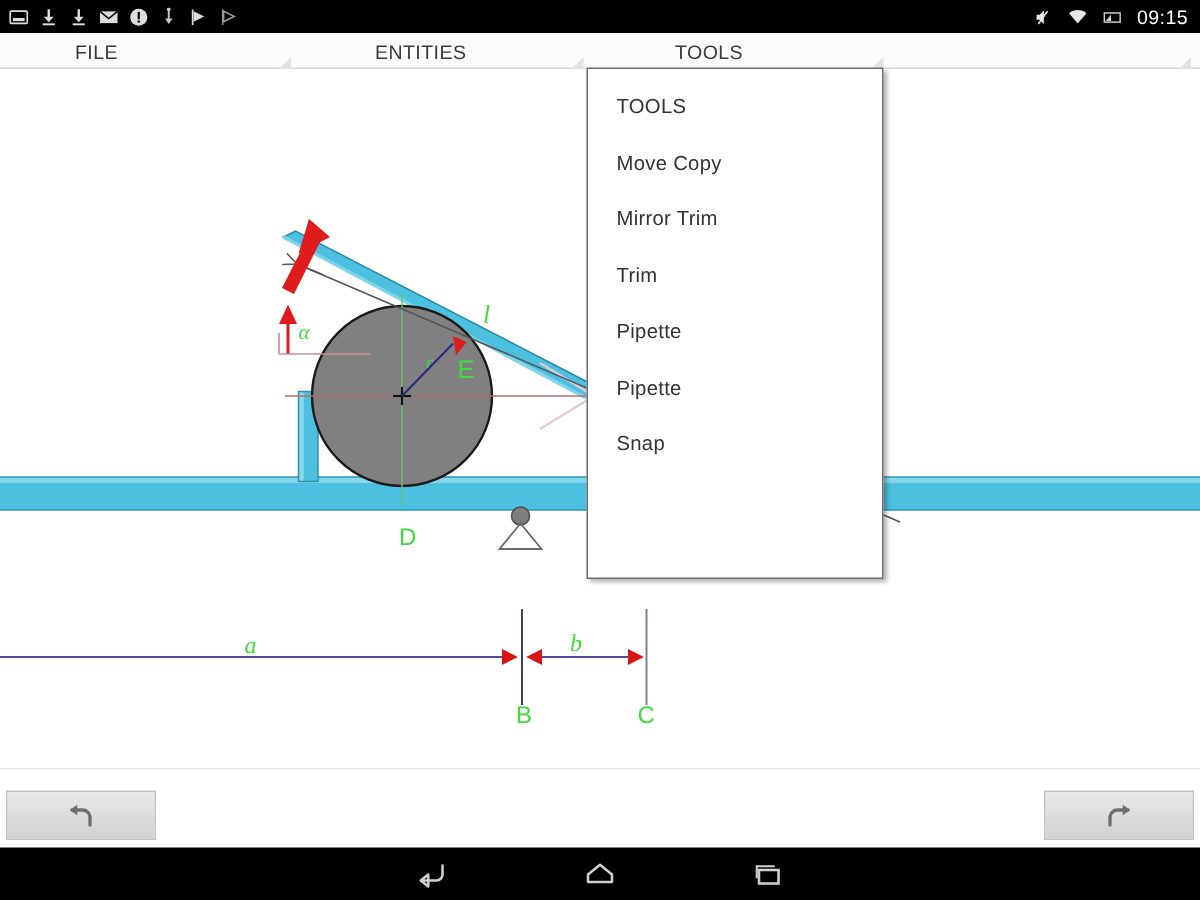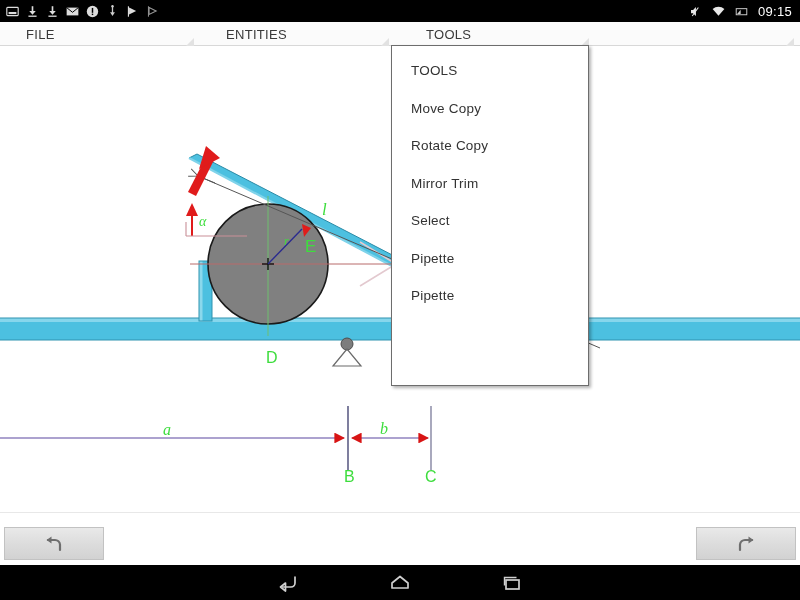--- a/index.html
+++ b/index.html
@@ -24,20 +24,21 @@
   .menubar{
     position:absolute; left:0; top:22px; width:800px; height:24px;
     background:#fbfbfb;
     border-bottom:1px solid #d8d8d8;
   }
   .menu-item{
     position:absolute; top:0; height:24px;
     display:flex; align-items:center;
     font-size:13px; color:#3a3a3a; letter-spacing:.3px;
     padding-left:26px;
+    margin-left:24px;
   }
   .menu-corner{
     position:absolute; width:0; height:0;
     border-left:8px solid transparent;
     border-bottom:8px solid #e2e2e2;
   }
   .menu-tick{
     position:absolute; width:1px; height:7px; background:#bbb; top:24px;
   }
 
@@ -256,33 +257,33 @@
   </div>
 
   <div class="dropdown">
     <div class="dd-item">
         <span>TOOLS</span>
       </div>
     <div class="dd-item">
         <span>Move Copy</span>
       </div>
     <div class="dd-item">
-        <span>Rotate Copy</span>
-      </div>
-    <div class="dd-item">
         <span>Mirror Trim</span>
       </div>
     <div class="dd-item">
-        <span>Select</span>
+        <span>Trim</span>
       </div>
     <div class="dd-item">
         <span>Pipette</span>
       </div>
     <div class="dd-item">
         <span>Pipette</span>
+      </div>
+    <div class="dd-item">
+        <span>Snap</span>
       </div>
   </div>
 
   <div class="toolbar">
     <div class="tb-btn tb-undo">
       <svg width="26" height="20" viewBox="0 0 26 20">
         <path d="M19 16 L19 10.5 A5 5 0 0 0 14 6 L7 6" fill="none" stroke="#6e6e6e" stroke-width="2.2" stroke-linecap="round"></path>
         <path d="M10.5 2.5 L5.5 6 L10.5 9.5 Z" fill="#6e6e6e"></path>
       </svg>
     </div>

